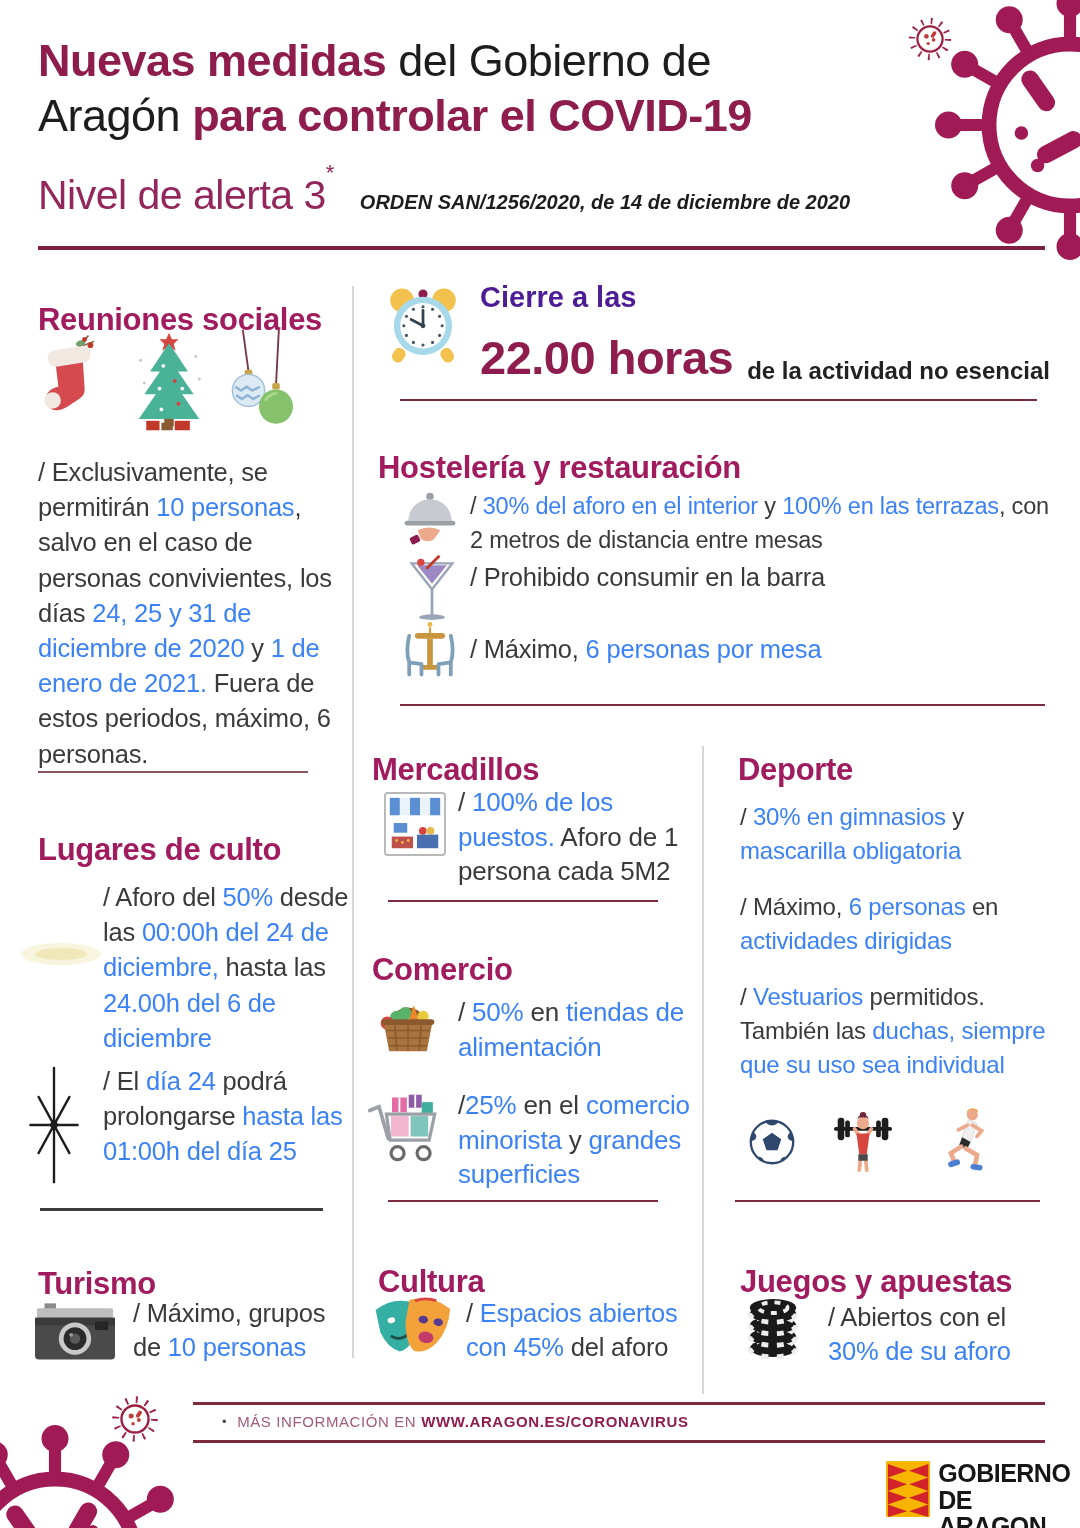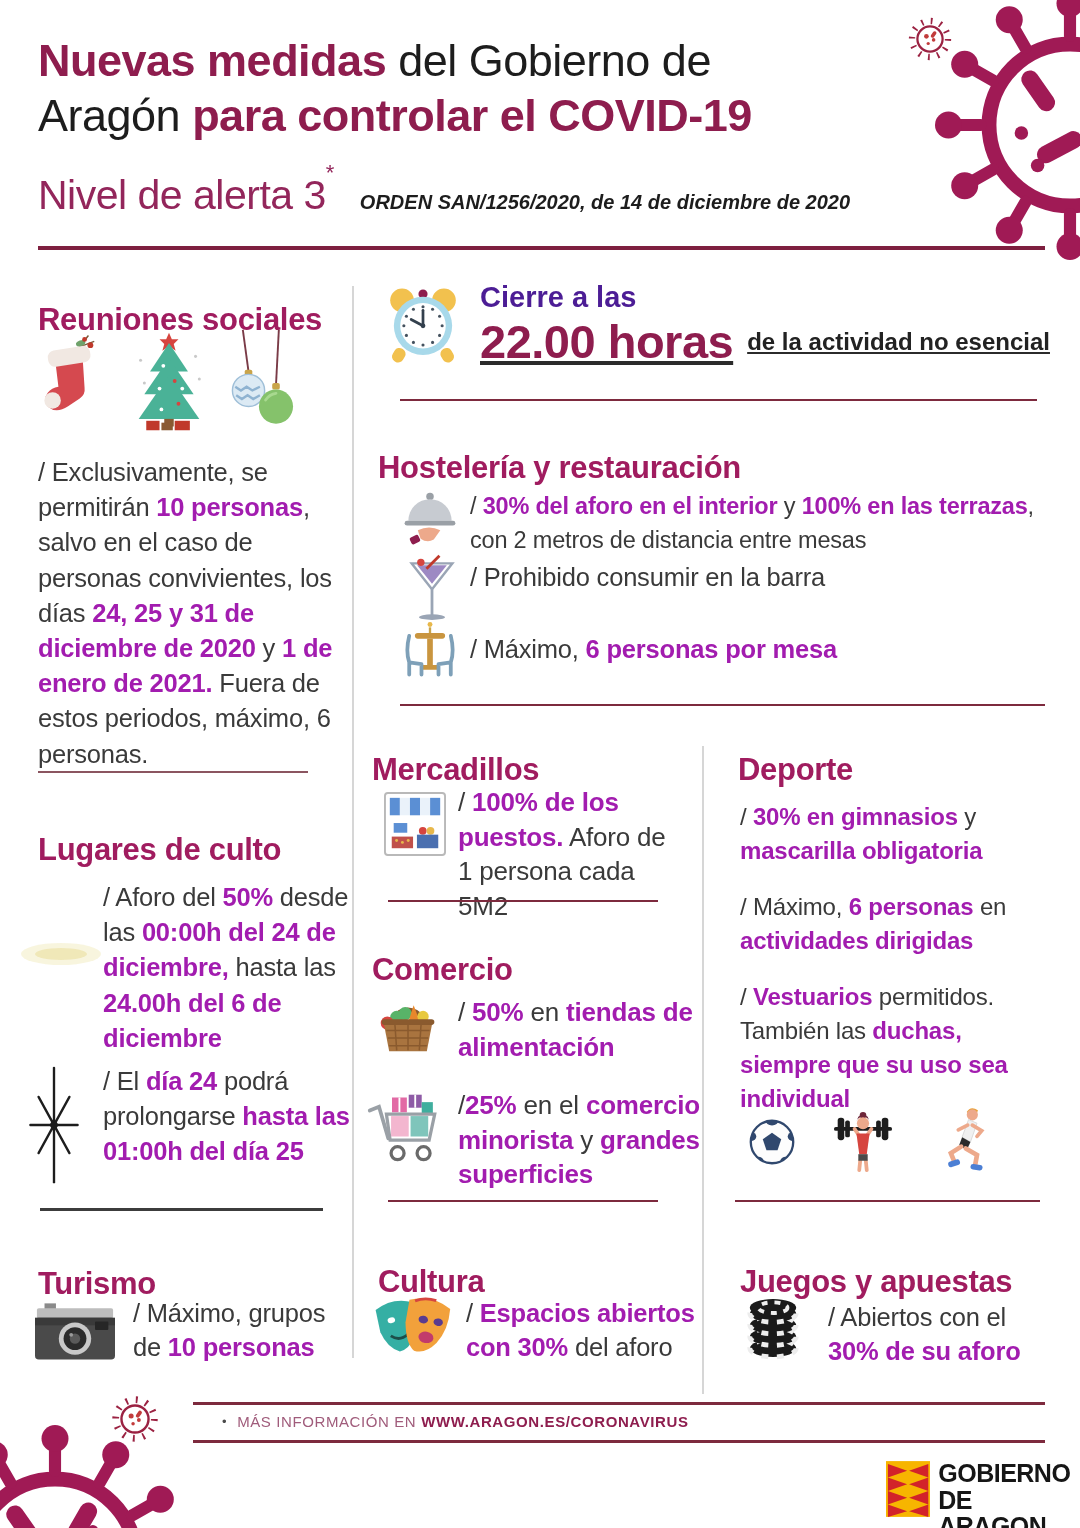--- a/index.html
+++ b/index.html
@@ -2,21 +2,21 @@
 <html><head>
 <meta charset="utf-8">
 <style>
   html,body { margin:0; padding:0; background:#ffffff; }
   .poster {
     position:relative; width:1080px; height:1528px; background:#ffffff;
     overflow:hidden; font-family:"Liberation Sans","DejaVu Sans",sans-serif;
     color:#2b2b2b;
   }
   .abs { position:absolute; }
-  .b { font-weight:700; color:#a21caf; }
+  .b { font-weight:400; color:#3b82f6; }
 
   .h1 { font-size:45px; line-height:1.22; font-weight:400; color:#1d1d1d; letter-spacing:-0.5px; }
   .h1 .accent { color:#8E1D4E; font-weight:700; }
 
   .alert-row { display:flex; align-items:baseline; }
   .alert { font-size:41px; font-weight:400; color:#93265B; letter-spacing:-0.5px; }
   .alert sup { font-size:22px; position:relative; top:-14px; }
   .order { font-size:20px; font-style:italic; font-weight:700; color:#1d1d1d; margin-left:26px; }
 
   .sec { font-size:31px; font-weight:700; color:#A01C5F; letter-spacing:-0.3px; }
@@ -27,21 +27,21 @@
   .fs-mid    { font-size:26px; line-height:1.33; }
   .fs-right  { font-size:24px; line-height:1.42; }
   .fs-bottom { font-size:25.5px; line-height:1.35; }
 
   .hr  { background:#7D2A3E; height:2px; }
   .hr-thick { background:#7E1F3F; height:3.5px; }
   .hr-dark { background:#3c3c3c; height:2.5px; }
   .vr  { background:#d6d6d6; width:2px; }
 
   .banner-l1 { font-size:29px; font-weight:700; color:#4c1d95; }
-  .banner-l2 { display:flex; align-items:center; margin-top:0px;text-decoration:underline; }
+  .banner-l2 { display:flex; align-items:flex-end; margin-top:16px; }
   .banner-time { font-size:47px; font-weight:700; color:#8E1D4E; letter-spacing:-0.5px; }
   .banner-sfx  { font-size:24px; font-weight:700; color:#222222; margin-left:14px; }
 
   .footer-info { font-size:15px; letter-spacing:0.6px; display:flex; align-items:center; }
   .footer-info .dot { color:#4a4a4a; margin-right:10px; font-size:13px; }
   .footer-info .pfx { color:#A05C7B; }
   .footer-info .url { color:#8E1D4E; font-weight:700; margin-left:5px; }
 
   .logo { display:flex; align-items:flex-start; }
   .logo-text { font-size:25px; font-weight:700; color:#161616; line-height:1.06; letter-spacing:-0.5px; margin-left:8px; }
@@ -373,21 +373,21 @@
     </g>
     <g transform="rotate(10 58 40)">
       <path d="M34 12 Q56 2 78 14 Q80 36 70 52 Q60 66 48 64 Q38 58 34 36 Z" fill="#F2A13B"></path>
       <ellipse cx="52" cy="30" rx="5" ry="4" fill="#5A3B8F"></ellipse>
       <ellipse cx="68" cy="30" rx="5" ry="4" fill="#5A3B8F"></ellipse>
       <ellipse cx="58" cy="48" rx="8" ry="6" fill="#C23B6B"></ellipse>
       <path d="M40 12 Q50 6 62 8" stroke="#D6453F" stroke-width="3" fill="none"></path>
     </g>
   </svg>
 
-  <div class="item fs-bottom abs" style="left:466px;top:1296px;width:245px"><span>/ </span><span class="b">Espacios abiertos con 30%</span><span> del aforo</span></div>
+  <div class="item fs-bottom abs" style="left:466px;top:1296px;width:245px"><span>/ </span><span class="b">Espacios abiertos con 45%</span><span> del aforo</span></div>
 
   <h2 class="sec abs" style="left:738px;top:726px">Deporte</h2>
 
   <div class="item fs-right abs" style="left:740px;top:800px;width:312px"><span>/ </span><span class="b">30% en gimnasios</span><span> y </span><span class="b">mascarilla obligatoria</span></div>
 
   <div class="item fs-right abs" style="left:740px;top:890px;width:312px"><span>/ Máximo, </span><span class="b">6 personas</span><span> en </span><span class="b">actividades dirigidas</span></div>
 
   <div class="item fs-right abs" style="left:740px;top:980px;width:312px"><span>/ </span><span class="b">Vestuarios</span><span> permitidos. También las </span><span class="b">duchas, siempre que su uso sea individual</span></div>
 
   <svg class="abs" style="left:748px;top:1118px" width="48" height="48" viewBox="0 0 52 52">

